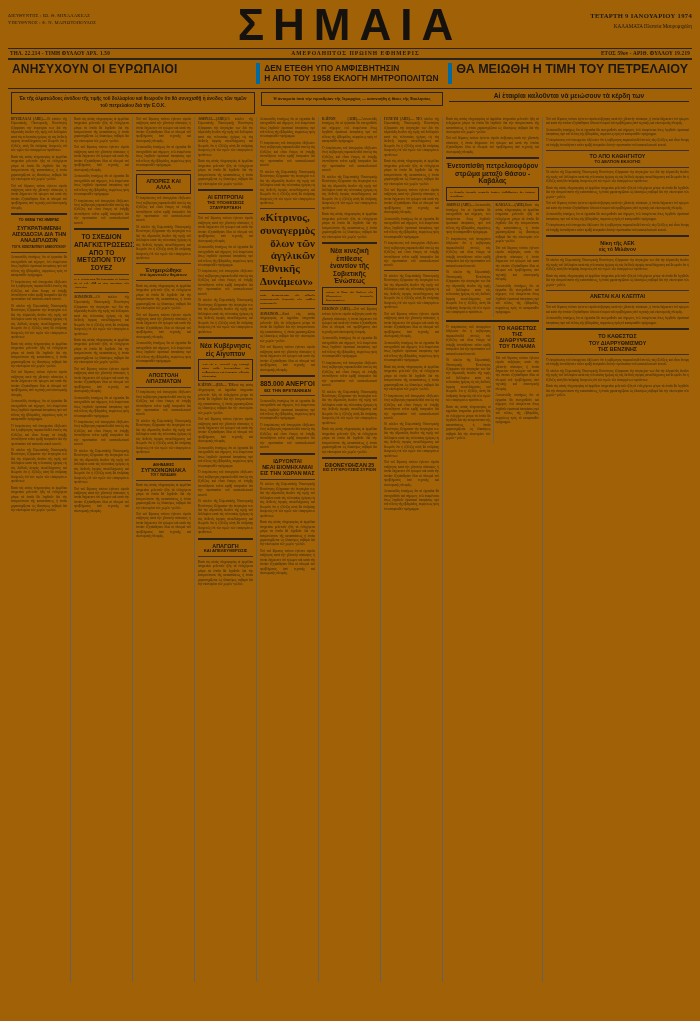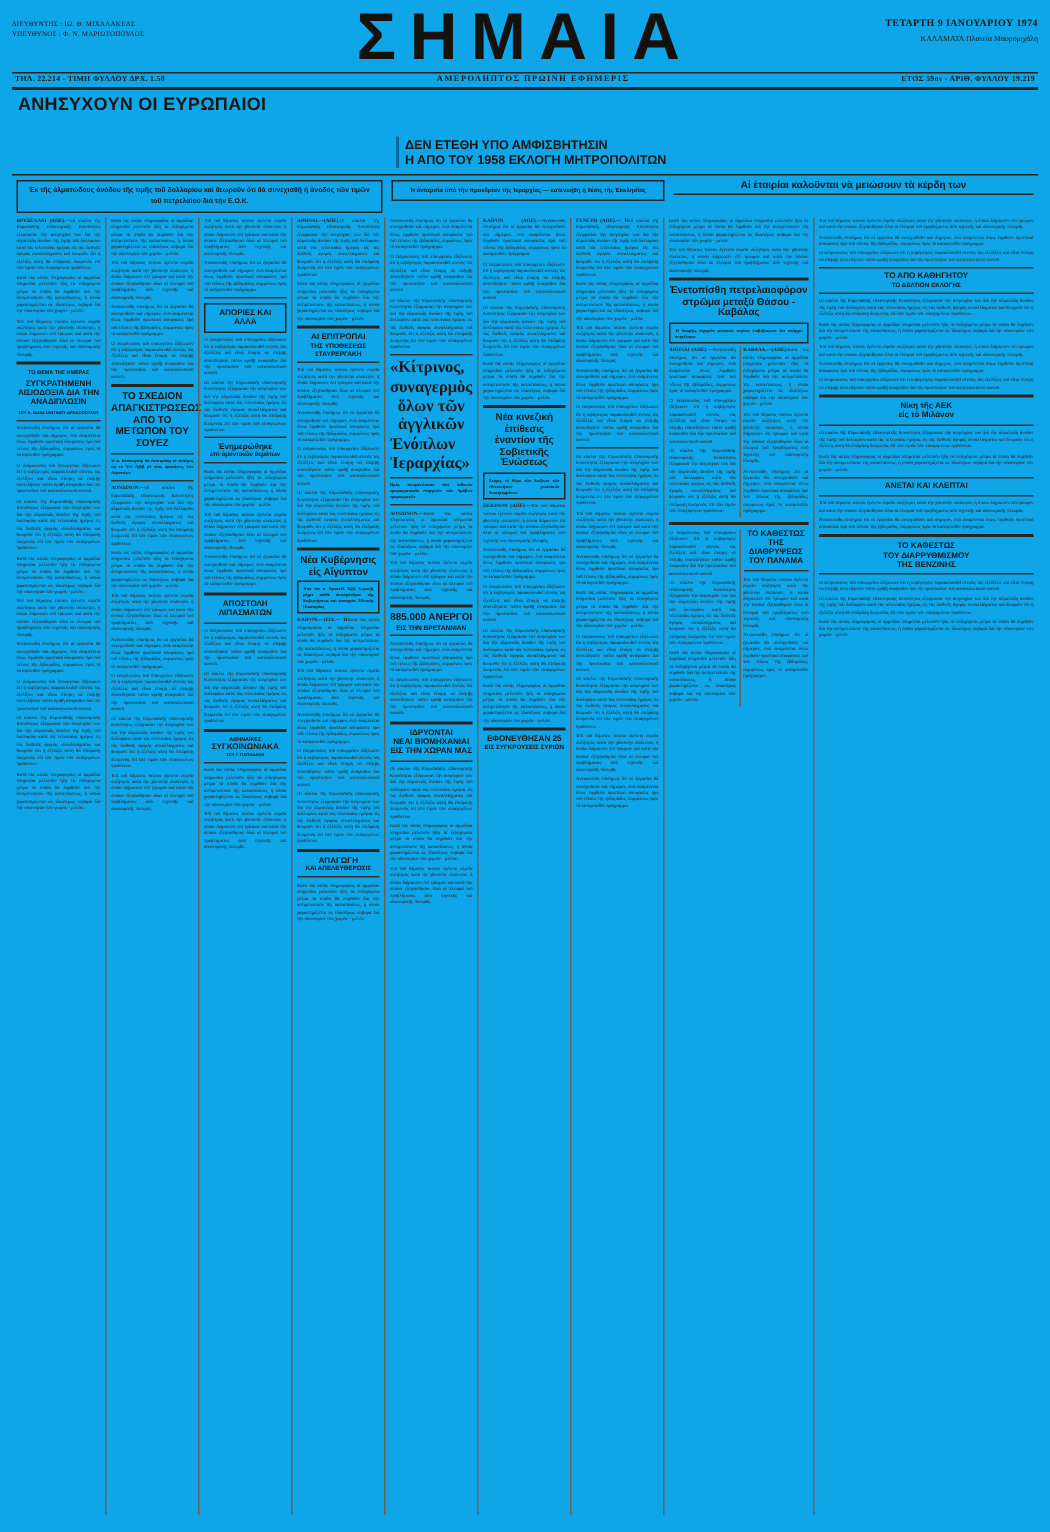--- a/index.html
+++ b/index.html
@@ -6,21 +6,21 @@
   body{
     width:700px;height:1021px;
     background:#cfc9bb;
     font-family:"Liberation Serif",serif;
     color:#1a1612;
     overflow:hidden;
   }
   .page{
     position:relative;
     width:700px;height:1021px;
-    background:#0ea5e9;
+    background:#a16207;
     box-sizing:border-box;
     padding:6px 8px 0 8px;
   }
   
   .masthead{
     display:flex;align-items:flex-start;justify-content:space-between;
     border-bottom:1px solid #2b241c;
     padding-bottom:2px;
   }
   .mast-left{width:150px;font-size:4.6px;line-height:1.6;padding-top:6px;}
@@ -48,21 +48,21 @@
   }
   .subbar .mid{font-size:5.6px;letter-spacing:1px;}
 
   
   .headband{
     display:flex;align-items:stretch;
     border-bottom:1px solid #2b241c;
     padding:3px 0 4px 0;
   }
   .hb-col{padding:0 4px;}
-  .hb-sep{border-left:2px solid #0369a1;margin-top:28px;}
+  .hb-sep{border-left:4px solid #0369a1;}
   .hl-main{
     font-family:"Liberation Sans",sans-serif;
     font-weight:bold;font-size:12px;letter-spacing:.2px;
     line-height:1.05;white-space:nowrap;
   }
   .hl-mid{
     font-family:"Liberation Sans",sans-serif;
     font-weight:bold;font-size:8.4px;line-height:1.25;
   }
   .hl-right{
@@ -131,20 +131,23 @@
   </div>
 
   <div class="headband">
     <div class="hb-col" style="width:248px;">
       <div class="hl-main">ΑΝΗΣΥΧΟΥΝ ΟΙ ΕΥΡΩΠΑΙΟΙ</div>
     </div>
     <div class="hb-col hb-sep" style="width:186px;">
       <div class="hl-mid">ΔΕΝ ΕΤΕΘΗ ΥΠΟ ΑΜΦΙΣΒΗΤΗΣΙΝ</div>
       <div class="hl-mid">Η ΑΠΟ ΤΟΥ 1958 ΕΚΛΟΓΗ ΜΗΤΡΟΠΟΛΙΤΩΝ</div>
     </div>
+    <div class="hb-col hb-sep" style="flex:1;">
+      <div class="hl-right">ΘΑ ΜΕΙΩΘΗ Η ΤΙΜΗ ΤΟΥ ΠΕΤΡΕΛΑΙΟΥ</div>
+    </div>
   </div>
 
   <div class="grid" style="margin-top:3px;">
     <div class="c" style="width:250px;">
       <div class="deck">Ἐκ τῆς ἁλματώδους ἀνόδου τῆς τιμῆς τοῦ δολλαρίου καὶ θεωροῦν ὅτι θὰ συνεχισθῇ ἡ ἀνοδος τῶν τιμῶν τοῦ πετρελαίου διὰ τὴν Ε.Ο.Κ.</div>
     </div>
     <div class="c" style="width:188px;">
       <div class="deck" style="font-size:4px;">Ἡ ἀνταρσία ὑπὸ τὴν προεδρίαν τῆς Ἱεραρχίας — κατενοήθη ἡ θέσις τῆς Ἐκκλησίας</div>
     </div>
     <div class="c" style="flex:1;">
@@ -277,22 +280,22 @@
     </div>
 
     <div class="c col-rule" style="width:62px;">
       <div class="body-text">
         <p>Ἀνεκοινώθη ἐπισήμως ὅτι αἱ ἐργασίαι θὰ συνεχισθοῦν καὶ σήμερον, ἐνῶ ἀναμένεται ὅπως ληφθοῦν ὁριστικαὶ ἀποφάσεις πρὸ τοῦ τέλους τῆς ἑβδομάδος, συμφώνως πρὸς τὸ καταρτισθὲν πρόγραμμα.</p>
         <p>Ὁ ἐκπρόσωπος τοῦ ὑπουργείου ἐδήλωσεν ὅτι ἡ κυβέρνησις παρακολουθεῖ στενῶς τὰς ἐξελίξεις καὶ εἶναι ἕτοιμη νὰ ἐπέμβῃ ὁποτεδήποτε τοῦτο κριθῇ ἀναγκαῖον διὰ τὴν προστασίαν τοῦ καταναλωτικοῦ κοινοῦ.</p>
         <p>Οἱ κύκλοι τῆς Εὐρωπαϊκῆς Οἰκονομικῆς Κοινότητος ἐξέφρασαν τὴν ἀνησυχίαν των διὰ τὴν ἁλματώδη ἄνοδον τῆς τιμῆς τοῦ δολλαρίου κατὰ τὰς τελευταίας ἡμέρας εἰς τὰς διεθνεῖς ἀγορὰς συναλλάγματος καὶ θεωροῦν ὅτι ἡ ἐξέλιξις αὐτὴ θὰ ἐπιδράσῃ δυσμενῶς ἐπὶ τῶν τιμῶν τῶν εἰσαγομένων προϊόντων.</p>
       </div>
       <div class="rule-thin"></div>
       <div class="hdr-box ttl-l" style="text-align:left;">«Κίτρινος, συναγερμὸς</div>
-      <div class="hdr-box ttl-l" style="text-align:center;">ὅλων τῶν ἀγγλικῶν</div>
-      <div class="hdr-box ttl-l" style="text-align:left;">Ἐνόπλων Ἱεραρχίας»</div>
+      <div class="hdr-box ttl-l" style="text-align:right;">ὅλων τῶν ἀγγλικῶν</div>
+      <div class="hdr-box ttl-l" style="text-align:left;">Ἐθνικῆς Δυνάμεων»</div>
       <div class="rule-thin"></div>
       <div class="tiny center" style="font-weight:bold;">Πρὸς ἀντιμετώπισιν τῶν πιθανῶν τρομοκρατικῶν ἐνεργειῶν τῶν Ἀράβων τρομοκρατῶν</div>
       <div class="rule-thin"></div>
       <div class="body-text">
         <p><span class="lead-in">ΛΟΝΔΙΝΟΝ.—</span><span>Κατὰ τὰς αὐτὰς πληροφορίας αἱ ἁρμόδιαι ὑπηρεσίαι μελετοῦν ἤδη τὰ ἐνδεχόμενα μέτρα τὰ ὁποῖα θὰ ληφθοῦν διὰ τὴν ἀντιμετώπισιν τῆς καταστάσεως, ἡ ὁποία χαρακτηρίζεται ὡς ἰδιαιτέρως σοβαρὰ διὰ τὴν οἰκονομίαν τῶν χωρῶν - μελῶν.</span></p>
         <p>Ἐπὶ τοῦ θέματος τούτου ἐγένετο εὐρεῖα συζήτησις κατὰ τὴν χθεσινὴν σύσκεψιν, ἡ ὁποία διήρκεσεν ἐπὶ τρίωρον καὶ κατὰ τὴν ὁποίαν ἐξητάσθησαν ὅλαι αἱ πλευραὶ τοῦ προβλήματος ἀπὸ τεχνικῆς καὶ οἰκονομικῆς πλευρᾶς.</p>
       </div>
       <div class="rule-thick"></div>
       <div class="hdr-box ttl-m">885.000 ΑΝΕΡΓΟΙ</div>
       <div class="hdr-box" style="font-size:4.4px;">ΕΙΣ ΤΗΝ ΒΡΕΤΑΝΝΙΑΝ</div>

